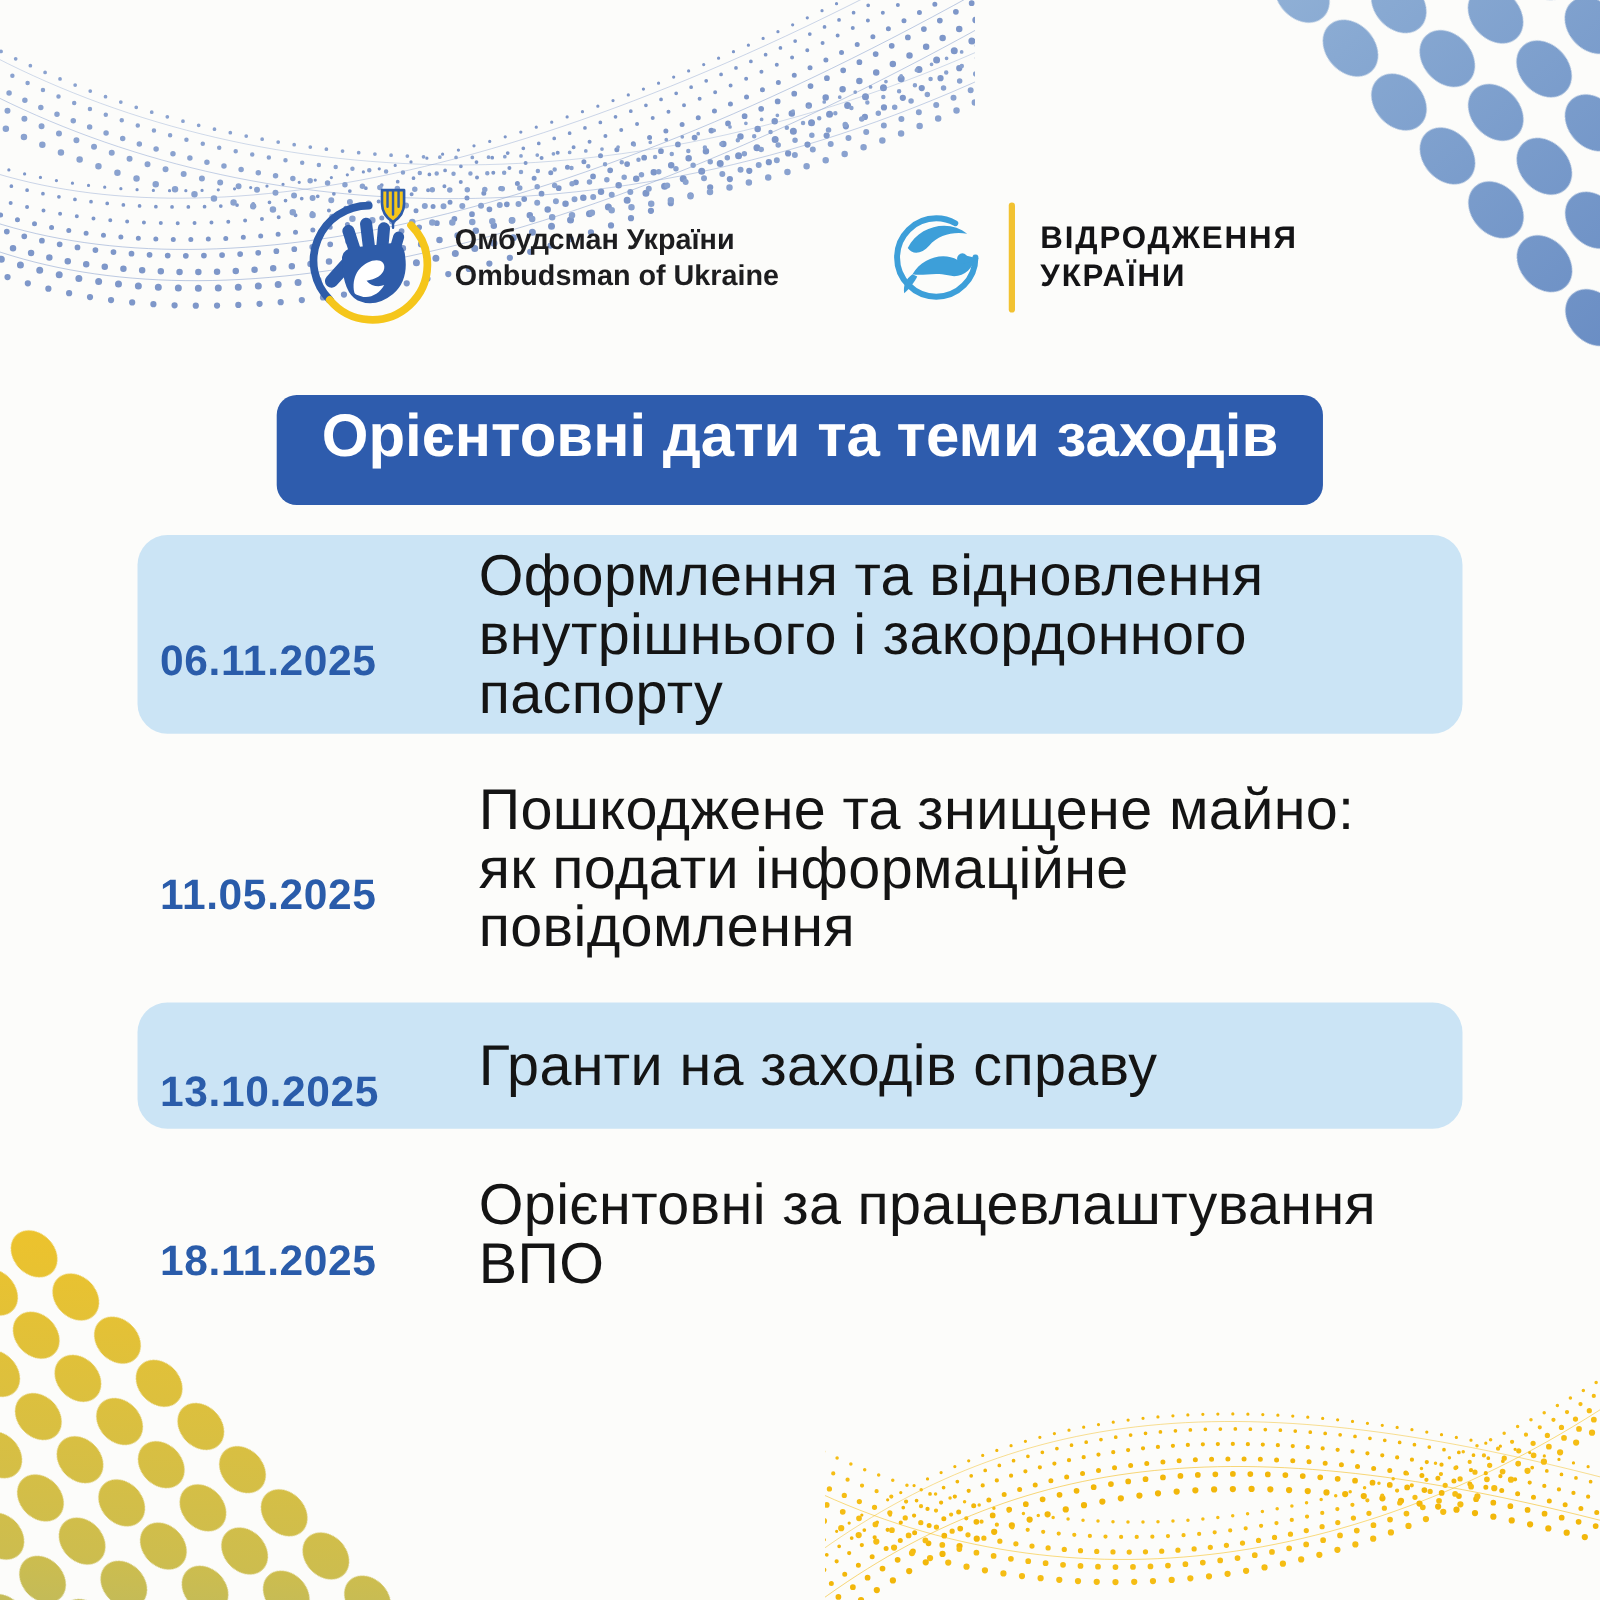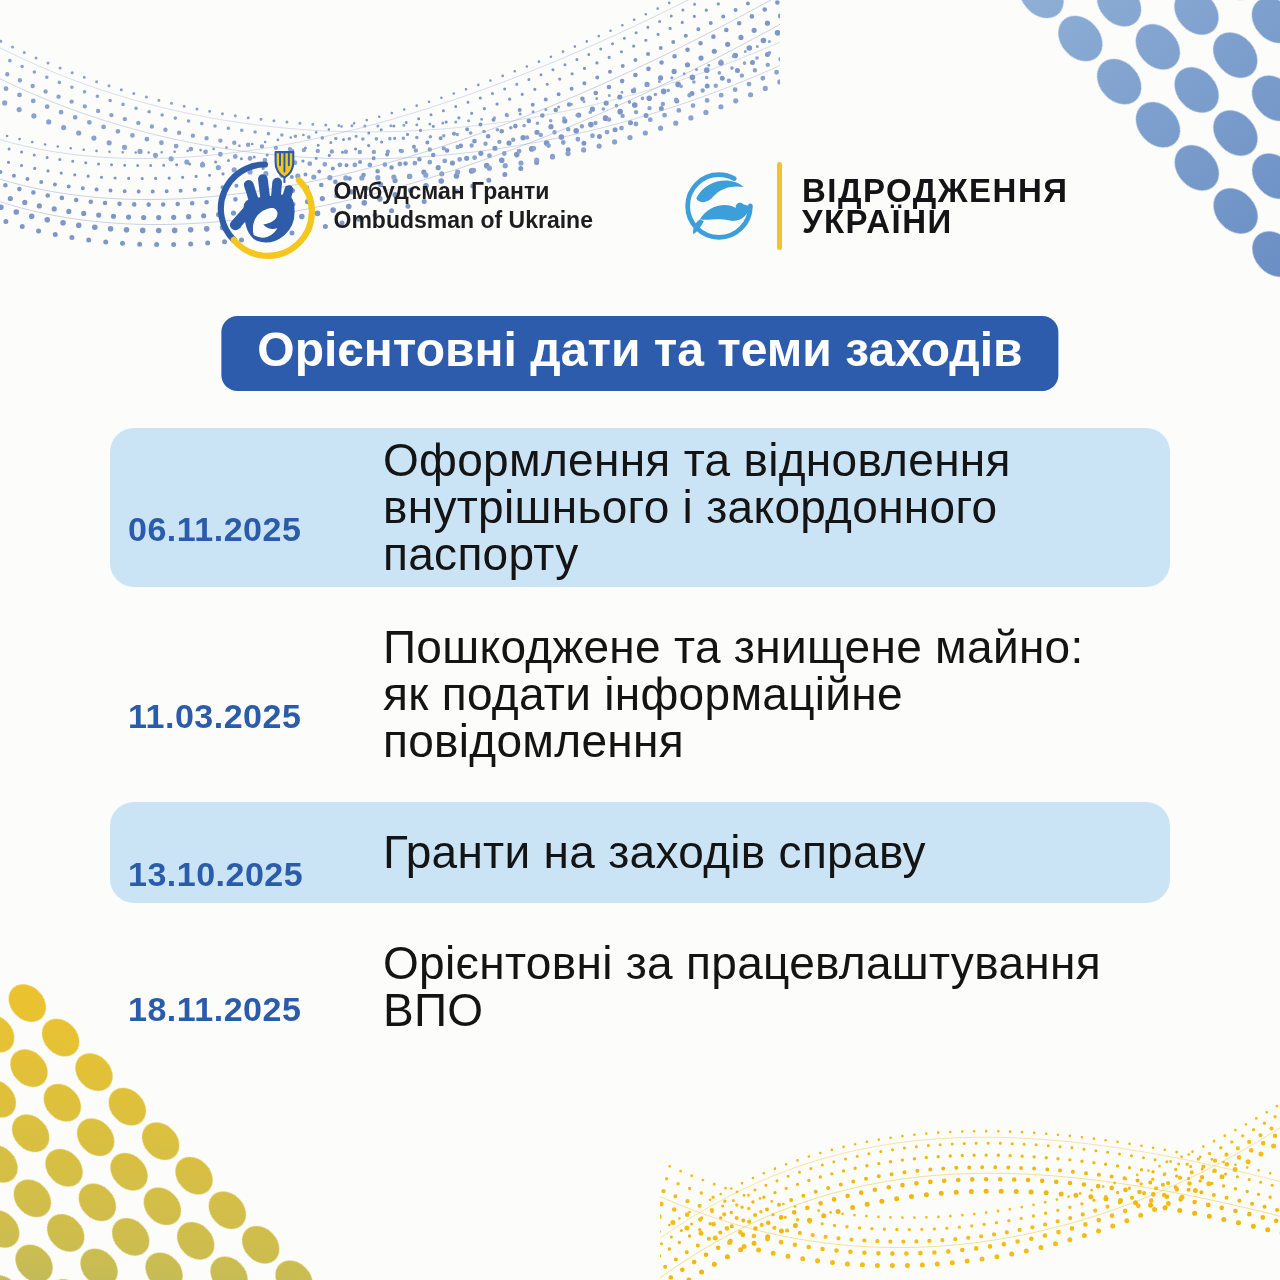--- a/index.html
+++ b/index.html
@@ -31,26 +31,26 @@
     -webkit-mask-size:48px 44px;mask-size:48px 44px;
   }
   
   .logos{
     position:absolute;left:0;top:150px;width:100%;
     display:flex;justify-content:center;align-items:center;gap:88px;
   }
   .logo{display:flex;align-items:center;}
   .omb-text{margin-left:16px;font-weight:bold;font-size:23px;line-height:29px;color:#1d1d1f;}
   .vid-bar{width:5px;height:88px;border-radius:3px;background:#f2c231;margin:0 20px;}
-  .vid-text{font-weight:bold;font-size:33px;line-height:31px;letter-spacing:1.5px;color:#141416;}
+  .vid-text{font-weight:bold;font-size:25px;line-height:31px;letter-spacing:1.5px;color:#141416;}
   
   .title-banner{
     position:absolute;top:316px;left:50%;transform:translateX(-50%);
     background:#2e5cad;color:#ffffff;border-radius:16px;
-    height:75px;line-height:68px;padding:0 36px;white-space:nowrap;
+    height:88px;line-height:68px;padding:0 36px;white-space:nowrap;
     font-size:48px;font-weight:bold;
   }
   
   .schedule{position:absolute;top:428px;left:110px;width:1060px;}
   .row{
     display:flex;align-items:center;
     padding:9px 24px 9px 18px;margin-bottom:28px;border-radius:24px;
   }
   .row.card{background:#cbe4f5;}
   .date{
@@ -145,21 +145,21 @@
             <rect x="67" y="25" width="11" height="40" rx="5.5" transform="rotate(5 72 45)"></rect>
             <rect x="79" y="33" width="10" height="32" rx="5" transform="rotate(16 84 49)"></rect>
             <rect x="27" y="55" width="12" height="32" rx="6" transform="rotate(42 33 71)"></rect>
             <path d="M36,62 Q34,50 46,48 L80,44 Q92,43 93,56 Q96,78 82,90 Q66,103 50,96 Q37,89 36,62 Z"></path>
           </g>
 
           <path fill="#ffffff" d="M47,89 C44,75 51,64 63,60 C70,58 75,61 74,67 C73,73 66,77 58,78 C62,83 69,84 74,82 C70,90 60,95 53,92 C49,91 47,90 47,89 Z"></path>
         </g>
       </svg>
       <div class="omb-text">
-        <div>Омбудсман Гранти</div>
+        <div>Омбудсман України</div>
         <div>Ombudsman of Ukraine</div>
       </div>
     </div>
 
     <div class="logo">
       <svg width="76" height="82" viewBox="0 0 80 84">
         <g transform="translate(0,2)">
           <circle cx="40" cy="40" r="33" fill="none" stroke="#3d9fd9" stroke-width="5" stroke-linecap="round" stroke-dasharray="172 35"></circle>
           <g fill="#3d9fd9">
             <path d="M16,32 C26,12 52,8 66,20 C54,18 42,21 34,30 C28,37 20,38 16,32 Z"></path>
@@ -186,21 +186,21 @@
   <main class="schedule">
 
     <div class="row card">
       <div class="date">06.11.2025</div>
       <div class="topic">Оформлення та відновлення
 внутрішнього і закордонного
 паспорту</div>
     </div>
 
     <div class="row">
-      <div class="date">11.03.2025</div>
+      <div class="date">11.05.2025</div>
       <div class="topic">Пошкоджене та знищене майно:
 як подати інформаційне
 повідомлення</div>
     </div>
 
     <div class="row card">
       <div class="date">13.10.2025</div>
       <div class="topic">Гранти на заходів справу</div>
     </div>
 

